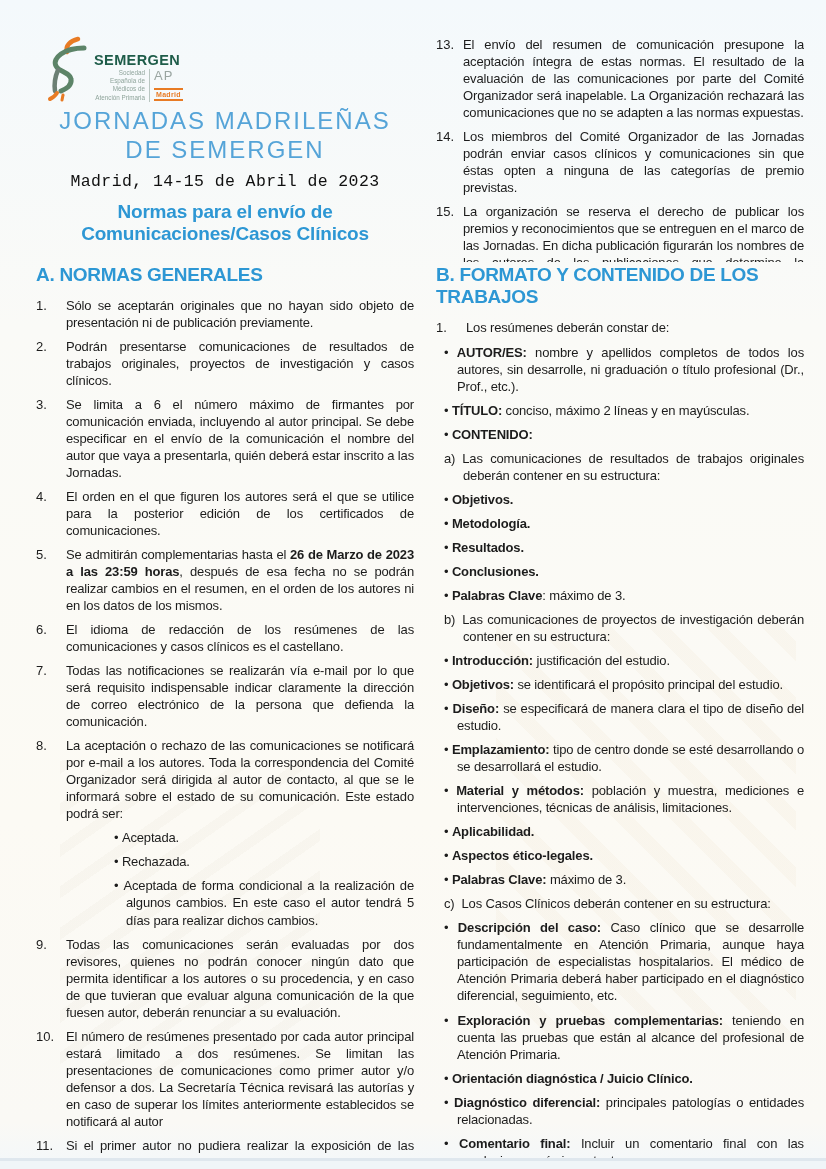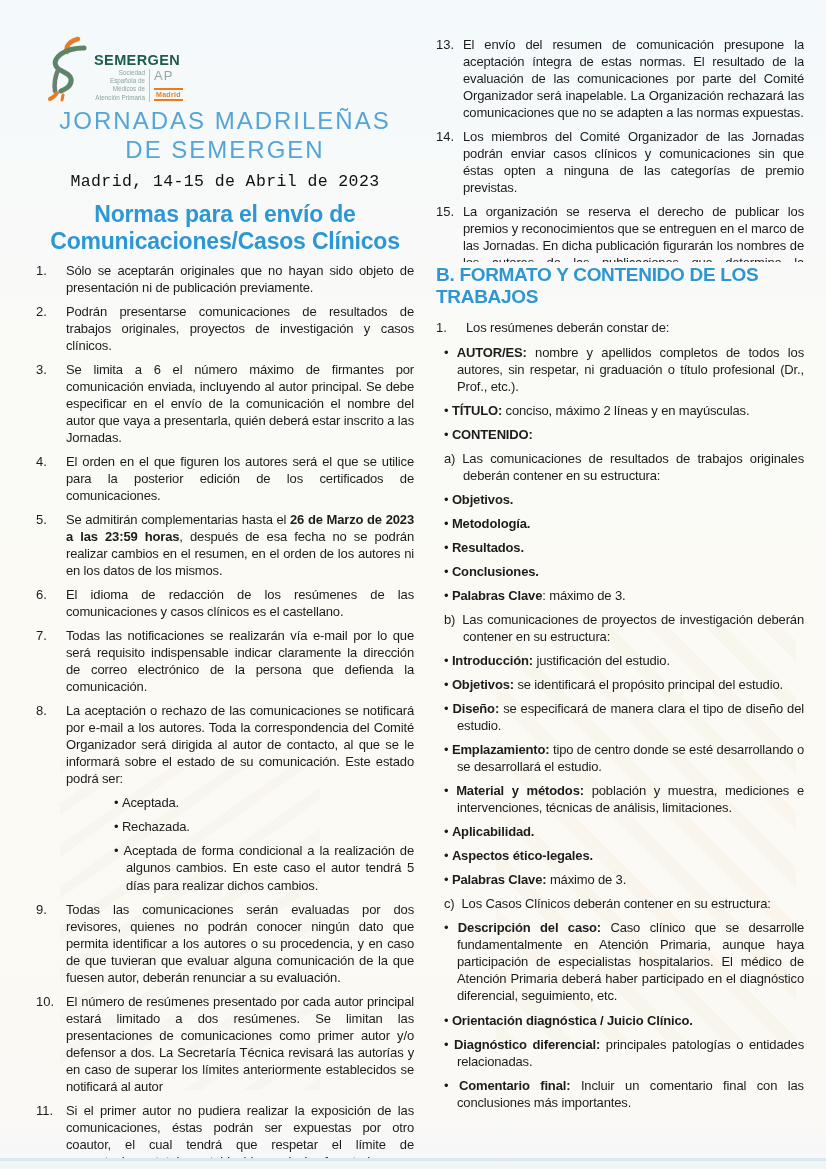--- a/index.html
+++ b/index.html
@@ -40,21 +40,21 @@
     color:#8fa49b; padding-right:4px; border-right:1px solid #b9c6c1;
   }
   .logo-ap-col { padding-left:4px; }
   .logo-ap { display:block; font-size:13px; color:#9aa5a1; letter-spacing:1px; line-height:1.1; }
   .logo-region {
     display:inline-block; margin-top:2px; font-size:7px; font-weight:bold; color:#e87b24;
     border-top:2px solid #e87b24; border-bottom:2px solid #e87b24; padding:1px 2px; letter-spacing:0.3px;
   }
   .doc-title { color:#55a4d8; font-size:24px; line-height:1.22; letter-spacing:2px; font-weight:normal;text-align:center; }
   .doc-date { font-size:16.5px; letter-spacing:0.4px; color:#101010; margin:7px 0 10px;font-family:Liberation Mono, monospace; }
-  .doc-subtitle { color:#2d97d4; font-weight:bold; font-size:23px; line-height:1.18; letter-spacing:-0.2px; }
+  .doc-subtitle { color:#2d97d4; font-weight:bold; font-size:19px; line-height:1.18; letter-spacing:-0.2px; }
 
   
   .sec-heading {
     color:#2d97d4; font-weight:bold; font-size:19px; letter-spacing:-0.3px;
     margin:2px 0 11px;
   }
   .nitem { display:flex; margin-bottom:7px; }
   .num { flex:none; width:30px; font-size:13px; line-height:1.31; }
   .col-right .num { width:27px; }
   .itxt { flex:1; }
@@ -112,20 +112,21 @@
           <span>JORNADAS MADRILEÑAS</span><br>
           <span>DE SEMERGEN</span>
         </h1>
         <div class="doc-date">Madrid, 14-15 de Abril de 2023</div>
         <h2 class="doc-subtitle">
           <span>Normas para el envío de</span><br>
           <span>Comunicaciones/Casos Clínicos</span>
         </h2>
       </header>
 
+      <h3 class="sec-heading">A. NORMAS GENERALES</h3>
 
       <div class="nitem">
         <span class="num">1.</span>
         <p class="itxt">Sólo se aceptarán originales que no hayan sido objeto de presentación ni de publicación previamente.</p>
       </div>
       <div class="nitem">
         <span class="num">2.</span>
         <p class="itxt">Podrán presentarse comunicaciones de resultados de trabajos originales, proyectos de investigación y casos clínicos.</p>
       </div>
       <div class="nitem">
@@ -189,21 +190,21 @@
         </div>
       </div>
 
       <h3 class="sec-heading">B. FORMATO Y CONTENIDO DE LOS TRABAJOS</h3>
 
       <div class="bnum">
         <span class="num">1.</span>
         <p class="itxt">Los resúmenes deberán constar de:</p>
       </div>
 
-      <p class="bitem"><b>AUTOR/ES:</b><span> nombre y apellidos completos de todos los autores, sin respetar, ni graduación o título profesional (Dr., Prof., etc.).</span></p>
+      <p class="bitem"><b>AUTOR/ES:</b><span> nombre y apellidos completos de todos los autores, sin desarrolle, ni graduación o título profesional (Dr., Prof., etc.).</span></p>
       <p class="bitem"><b>TÍTULO:</b><span> conciso, máximo 2 líneas y en mayúsculas.</span></p>
       <p class="bitem"><b>CONTENIDO:</b><span></span></p>
 
       <p class="bpara"><span class="pm">a)</span><span>Las comunicaciones de resultados de trabajos originales deberán contener en su estructura:</span></p>
 
       <p class="bitem"><b>Objetivos.</b><span></span></p>
       <p class="bitem"><b>Metodología.</b><span></span></p>
       <p class="bitem"><b>Resultados.</b><span></span></p>
       <p class="bitem"><b>Conclusiones.</b><span></span></p>
       <p class="bitem"><b>Palabras Clave</b><span>: máximo de 3.</span></p>
@@ -215,20 +216,21 @@
       <p class="bitem"><b>Diseño:</b><span> se especificará de manera clara el tipo de diseño del estudio.</span></p>
       <p class="bitem"><b>Emplazamiento:</b><span> tipo de centro donde se esté desarrollando o se desarrollará el estudio.</span></p>
       <p class="bitem"><b>Material y métodos:</b><span> población y muestra, mediciones e intervenciones, técnicas de análisis, limitaciones.</span></p>
       <p class="bitem"><b>Aplicabilidad.</b><span></span></p>
       <p class="bitem"><b>Aspectos ético-legales.</b><span></span></p>
       <p class="bitem"><b>Palabras Clave:</b><span> máximo de 3.</span></p>
 
       <p class="bpara"><span class="pm">c)</span><span>Los Casos Clínicos deberán contener en su estructura:</span></p>
 
       <p class="bitem"><b>Descripción del caso:</b><span> Caso clínico que se desarrolle fundamentalmente en Atención Primaria, aunque haya participación de especialistas hospitalarios. El médico de Atención Primaria deberá haber participado en el diagnóstico diferencial, seguimiento, etc.</span></p>
+      <p class="bitem"><b>Exploración y pruebas complementarias:</b><span> teniendo en cuenta las pruebas que están al alcance del profesional de Atención Primaria.</span></p>
       <p class="bitem"><b>Orientación diagnóstica / Juicio Clínico.</b><span></span></p>
       <p class="bitem"><b>Diagnóstico diferencial:</b><span> principales patologías o entidades relacionadas.</span></p>
       <p class="bitem"><b>Comentario final:</b><span> Incluir un comentario final con las conclusiones más importantes.</span></p>
 
     </div>
   </div>
 
   <div class="bottom-line"></div>
   <div class="bottom-band"></div>
 </div>

